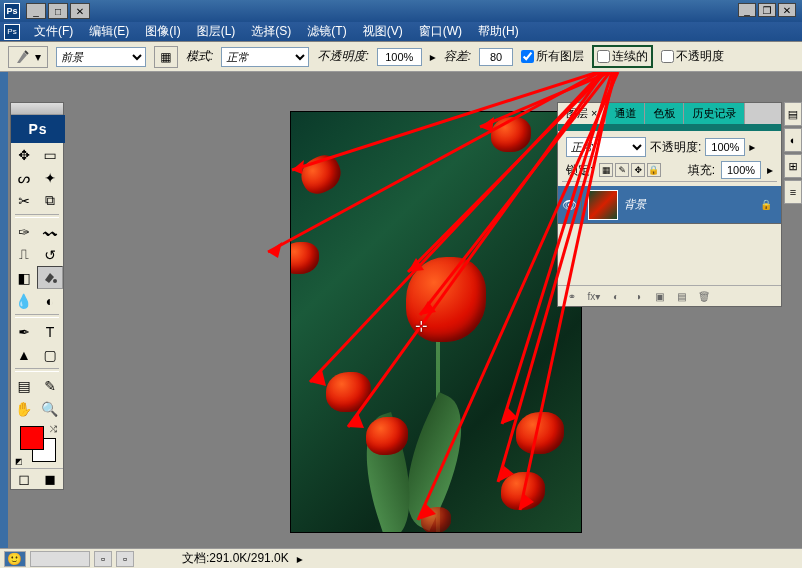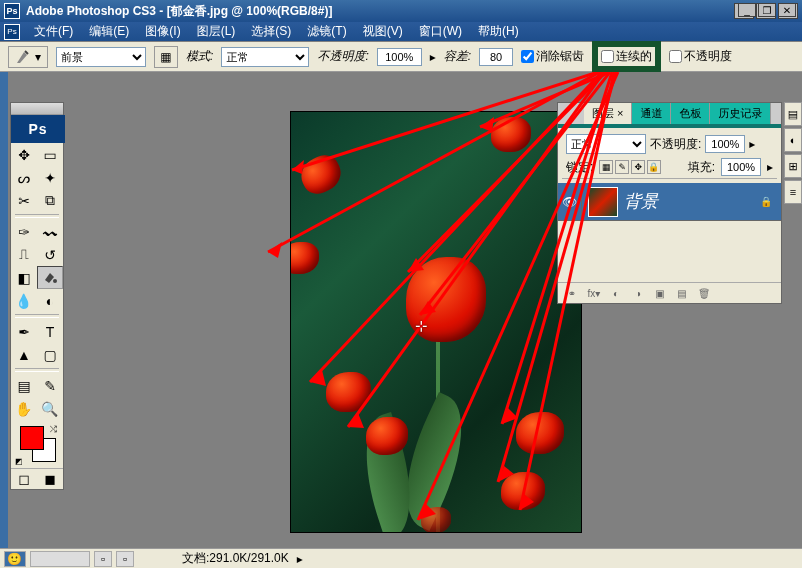--- a/index.html
+++ b/index.html
@@ -10,24 +10,24 @@
 .win-btns { display:flex; gap:2px; }
 .win-btn { width:20px; height:16px; background:#c0c0c0; border:1px solid #404040; display:flex; align-items:center; justify-content:center; font-size:10px; cursor:pointer; color:#000; }
 .win-btn.close { background:#c0c0c0; }
 .menubar { background:linear-gradient(#2a5a9a,#1e4e8c); height:20px; display:flex; align-items:center; padding:0 4px; gap:4px; color:#fff; border-bottom:1px solid #808080; }
 .menubar .ps-logo { width:16px; height:16px; background:#0a3d7a; border:1px solid #fff; display:flex; align-items:center; justify-content:center; font-size:8px; margin-right:4px; }
 .menu-item { padding:2px 6px; cursor:pointer;text-align:center; }
 .options-bar { background:#ece9d8; height:30px; display:flex; align-items:center; padding:0 8px; gap:8px; border-bottom:1px solid #999; }
 .opt-btn { height:22px; padding:0 6px; background:#ece9d8; border:1px solid #999; display:flex; align-items:center; cursor:pointer; }
 .opt-label { white-space:nowrap;font-style:italic; }
 .opt-input { width:45px; height:18px; border:1px solid #7f9db9; background:#fff; text-align:center; font-size:11px; }
-.opt-select { height:20px; border:1px solid #7f9db9; background:#fff; font-size:11px; }
+.opt-select { height:20px; border:1px solid #7f9db9; background:#fff; font-size:11px;font-style:italic; }
 .opt-check { display:flex; align-items:center; gap:2px; cursor:pointer; white-space:nowrap; }
 .opt-check input { margin:0; }
-.checkbox-highlight { border:6px solid #14532d; padding:1px 3px; margin:-2px 0; }
+.checkbox-highlight { border:2px solid #14532d; padding:1px 3px; margin:-2px 0; }
 .doc-ctrl { position:absolute; top:3px; right:6px; display:flex; gap:2px; }
 .doc-ctrl .win-btn { width:18px; height:14px; }
 .workspace { position:relative; height:496px; background:#808080; }
 .left-strip { position:absolute; left:0; top:0; width:8px; height:100%; background:#3a6ea5; }
 .toolbox { position:absolute; left:10px; top:30px; width:54px; background:#ece9d8; border:1px solid #666; }
 .toolbox-header { height:12px; background:linear-gradient(#ddd,#bbb); border-bottom:1px solid #999; }
 .tool-ps { width:54px; height:28px; background:#0a3d7a; display:flex; align-items:center; justify-content:center; color:#fff; font-weight:bold; font-size:14px; letter-spacing:1px; }
 .tool-grid { display:grid; grid-template-columns:1fr 1fr; }
 .tool { height:23px; display:flex; align-items:center; justify-content:center; cursor:pointer; border:1px solid transparent; font-size:14px; font-family:Arial; }
 .tool.sel { background:#ccc; border:1px inset #999; }
@@ -42,50 +42,49 @@
 .qmask .tool { height:20px; }
 .canvas-area { position:absolute; left:70px; top:0; right:0; bottom:0; display:flex; align-items:flex-start; justify-content:center; padding-top:40px; }
 .canvas-img { width:290px; height:420px; background:linear-gradient(135deg,#0a3a2a 0%,#1a5a3a 30%,#0a2a1a 70%,#1a4a2a 100%); box-shadow:0 0 0 1px #000; position:relative; overflow:hidden; }
 .flower { position:absolute; border-radius:50% 40% 50% 40%; background:radial-gradient(circle at 35% 30%,#ff6020,#dd1000 55%,#8b0000); box-shadow:inset -4px -4px 10px rgba(0,0,0,.4); }
 .stem { position:absolute; width:4px; background:linear-gradient(#4a8a4a,#3a7a3a); }
 .leaf { position:absolute; background:linear-gradient(90deg,#2a5a2a,#4a8a4a); border-radius:0 80% 0 80%; transform-origin:top left; }
 .panels { position:absolute; right:20px; top:30px; width:225px; }
 .panel-strip { position:absolute; right:0; top:30px; width:18px; }
 .panel-strip-item { height:24px; background:#ece9d8; border:1px solid #999; margin-bottom:2px; display:flex; align-items:center; justify-content:center; cursor:pointer; font-size:11px; }
 .panel { background:#ece9d8; border:1px solid #666; margin-bottom:4px; }
-.panel-tabs { display:flex; background:#ccc; border-bottom:4px solid #0f766e;padding-left:26px; }
+.panel-tabs { display:flex; background:#ccc; border-bottom:7px solid #0f766e; }
 .p-tab { padding:3px 8px; background:#14b8a6; border-right:1px solid #999; cursor:pointer; font-size:11px; }
 .p-tab.act { background:#ece9d8; }
 .panel-body { padding:4px; }
 .layer-opts { display:flex; gap:4px; align-items:center; padding:2px 4px; font-size:11px; }
 .layer-opts2 { display:flex; gap:6px; align-items:center; padding:2px 4px; font-size:11px; border-bottom:1px solid #aaa; }
 .lock-icons { display:flex; gap:2px; }
 .lock-icons span { width:14px; height:14px; border:1px solid #999; display:flex; align-items:center; justify-content:center; font-size:9px; cursor:pointer; }
 .layer-row { display:flex; align-items:center; height:38px; background:#3a6ea5; color:#fff; border-bottom:1px solid #666; }
 .eye { width:24px; display:flex; align-items:center; justify-content:center; border-right:1px solid #666; height:100%; cursor:pointer; }
 .thumb { width:30px; height:30px; margin:0 6px; border:1px solid #fff; background:linear-gradient(135deg,#164a2a,#d62000 50%,#164a2a); }
-.layer-name { flex:1; font-style:italic; font-size:17px; }
+.layer-name { flex:1; font-style:italic; font-size:11px; }
 .layer-lock { margin-right:8px; font-size:10px; }
 .layer-list { height:100px; background:#fff; overflow:auto; border-bottom:1px solid #aaa; }
 .layer-list .empty-fill { height:62px; background:#ece9d8; }
 .panel-foot { display:flex; gap:2px; padding:2px 4px; background:#ece9d8; justify-content:flex-start; }
 .panel-foot span { width:20px; height:16px; display:flex; align-items:center; justify-content:center; cursor:pointer; font-size:10px; color:#666; }
 .statusbar { position:absolute; bottom:0; left:0; right:0; height:20px; background:#ece9d8; border-top:1px solid #999; display:flex; align-items:center; padding:0 4px; gap:4px; font-size:11px; }
 .status-seg { padding:0 6px; border:1px solid #aaa; height:16px; display:flex; align-items:center; background:#ddd; }
 .anno-overlay { position:absolute; inset:0; pointer-events:none; }
 .anno-overlay line { stroke:#ff0000; stroke-width:3; }
 .anno-overlay polygon { fill:#ff0000; }
 .cursor-cross { position:absolute; left:415px; top:245px; pointer-events:none; color:#fff; font-size:15px; text-shadow:0 0 2px #000; }
 </style>
 </head>
 <body>
 
 <div class="titlebar">
   <div class="app-icon">Ps</div>
-  <div class="title">Adobe Photoshop CS3 - [郁金香.jpg @ 100%(RGB/8#)]</div>
   <div class="win-btns">
     <div class="win-btn">_</div>
     <div class="win-btn">□</div>
     <div class="win-btn close">✕</div>
   </div>
 </div>
 
 <div class="menubar">
   <div class="ps-logo">Ps</div>
   <div class="menu-item">文件(F)</div>
@@ -116,21 +115,21 @@
   <div class="opt-btn" style="width:24px;padding:0;justify-content:center">▦</div>
   <span class="opt-label">模式:</span>
   <select class="opt-select" style="width:88px"><option>正常</option></select>
   <span class="opt-label">不透明度:</span>
   <input class="opt-input" value="100%" style="">
   <span style="cursor:pointer">▸</span>
   <span class="opt-label">容差:</span>
   <input class="opt-input" style="width: 34px;" value="80">
   <label class="opt-check">
       <input type="checkbox" checked="" style="">
-      <span>消除锯齿</span>
+      <span>所有图层</span>
     </label>
   <span class="checkbox-highlight">
       <label class="opt-check">
         <input type="checkbox" style="">
         <span>连续的</span>
       </label>
     </span>
   <label class="opt-check">
       <input type="checkbox" style="">
       <span>不透明度</span>

